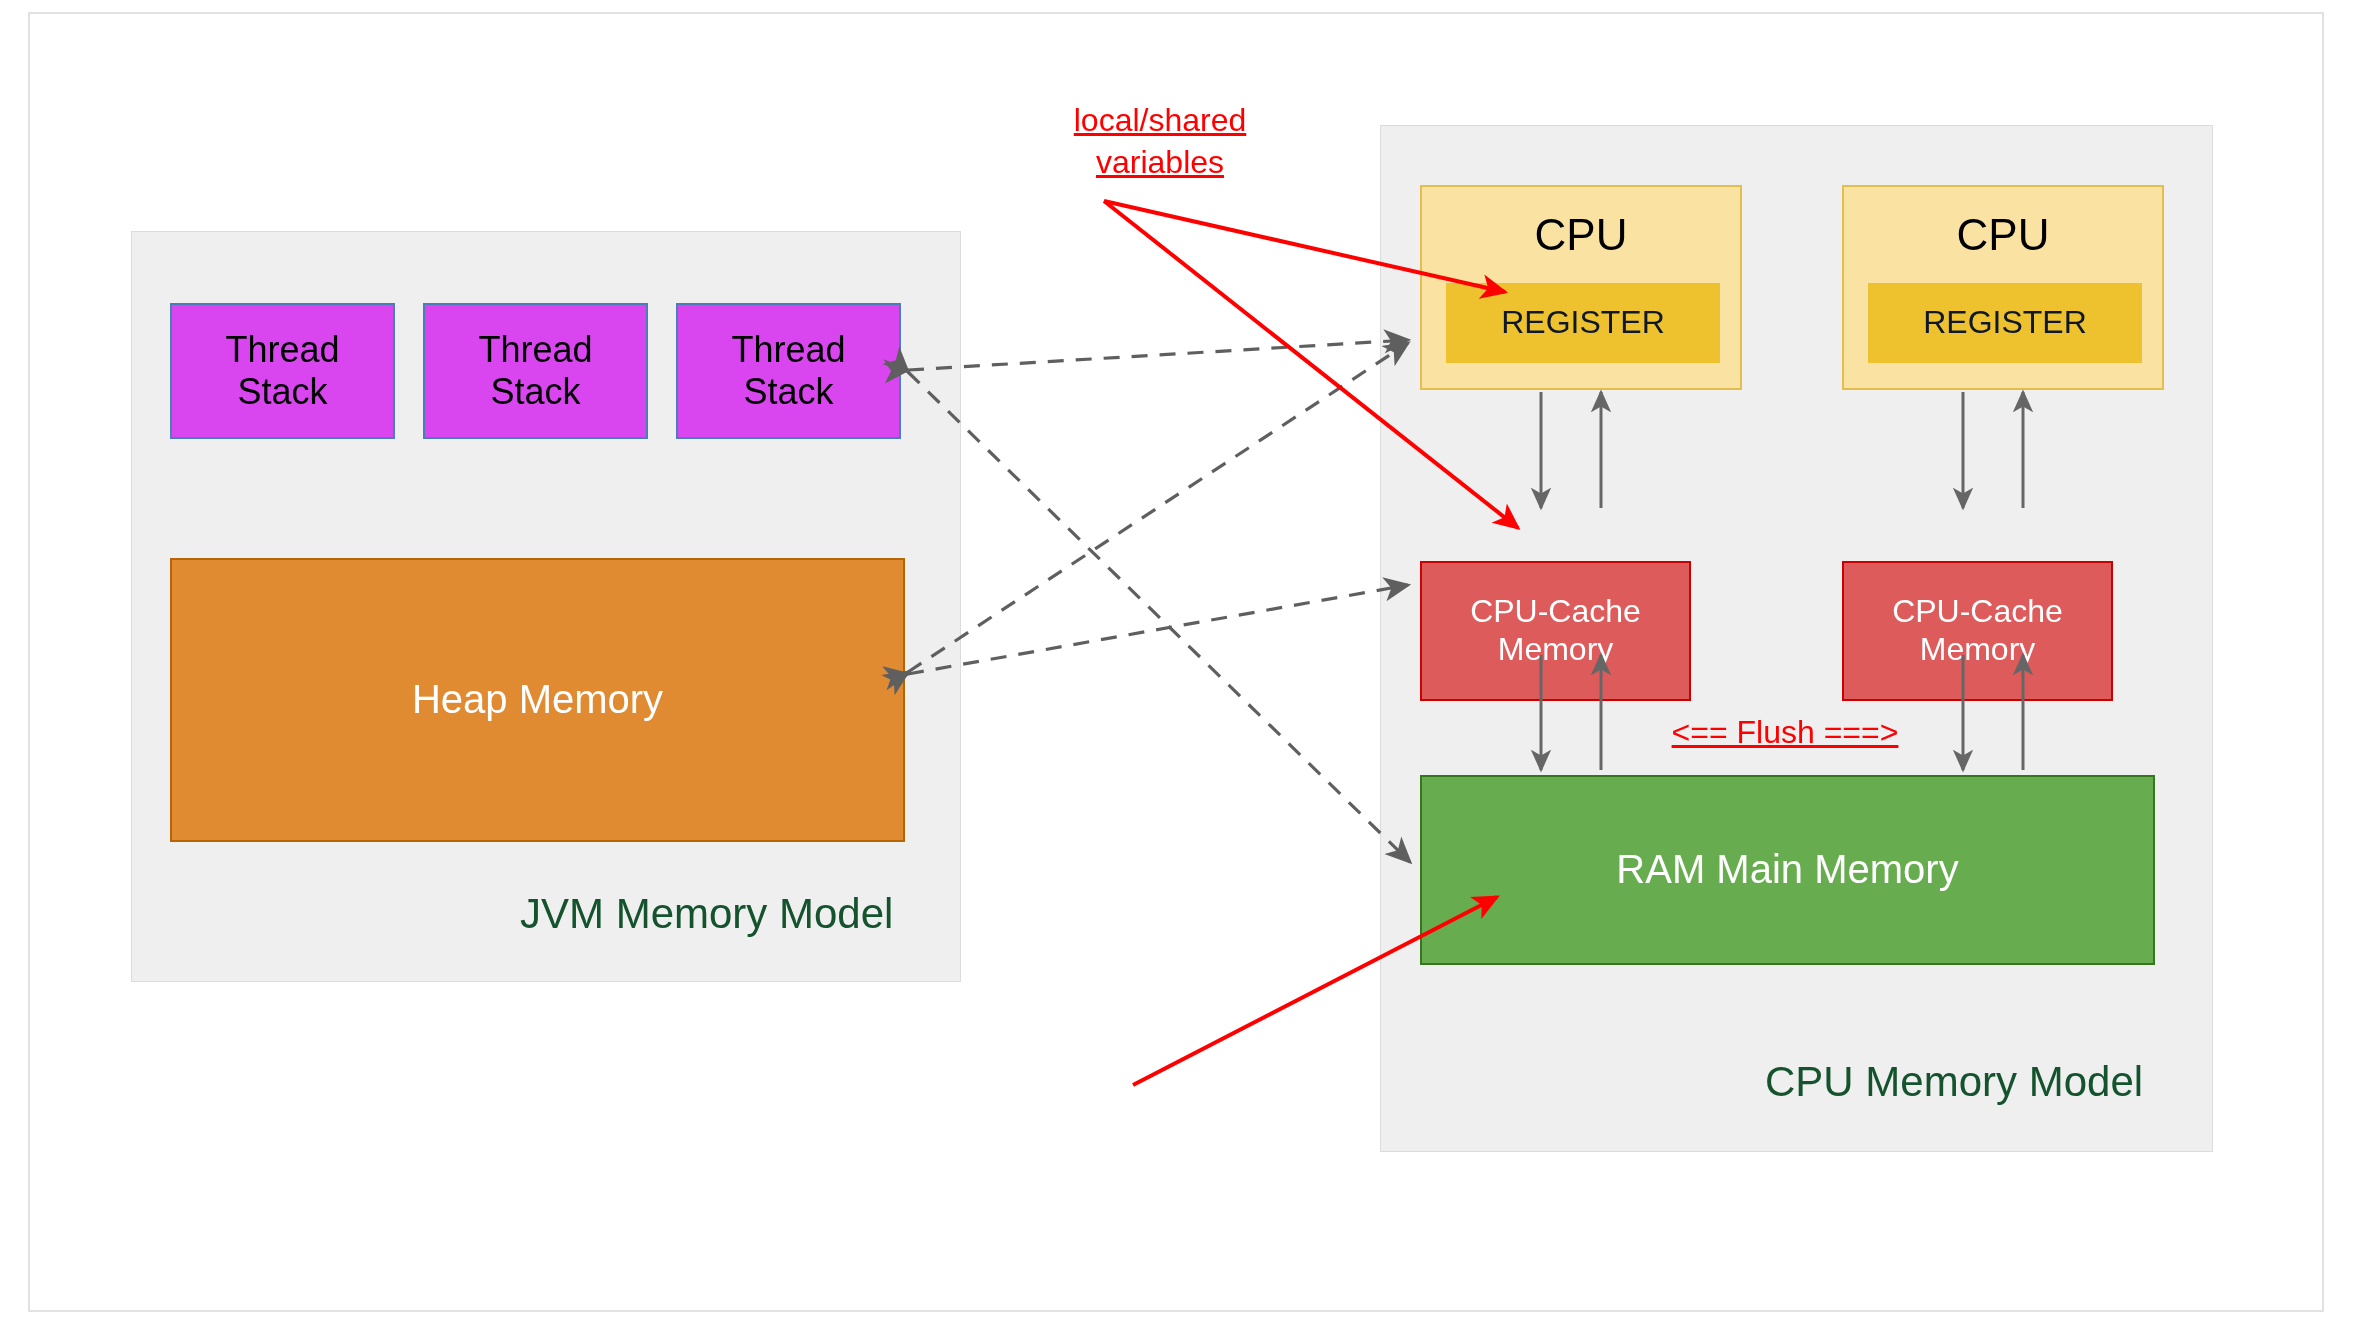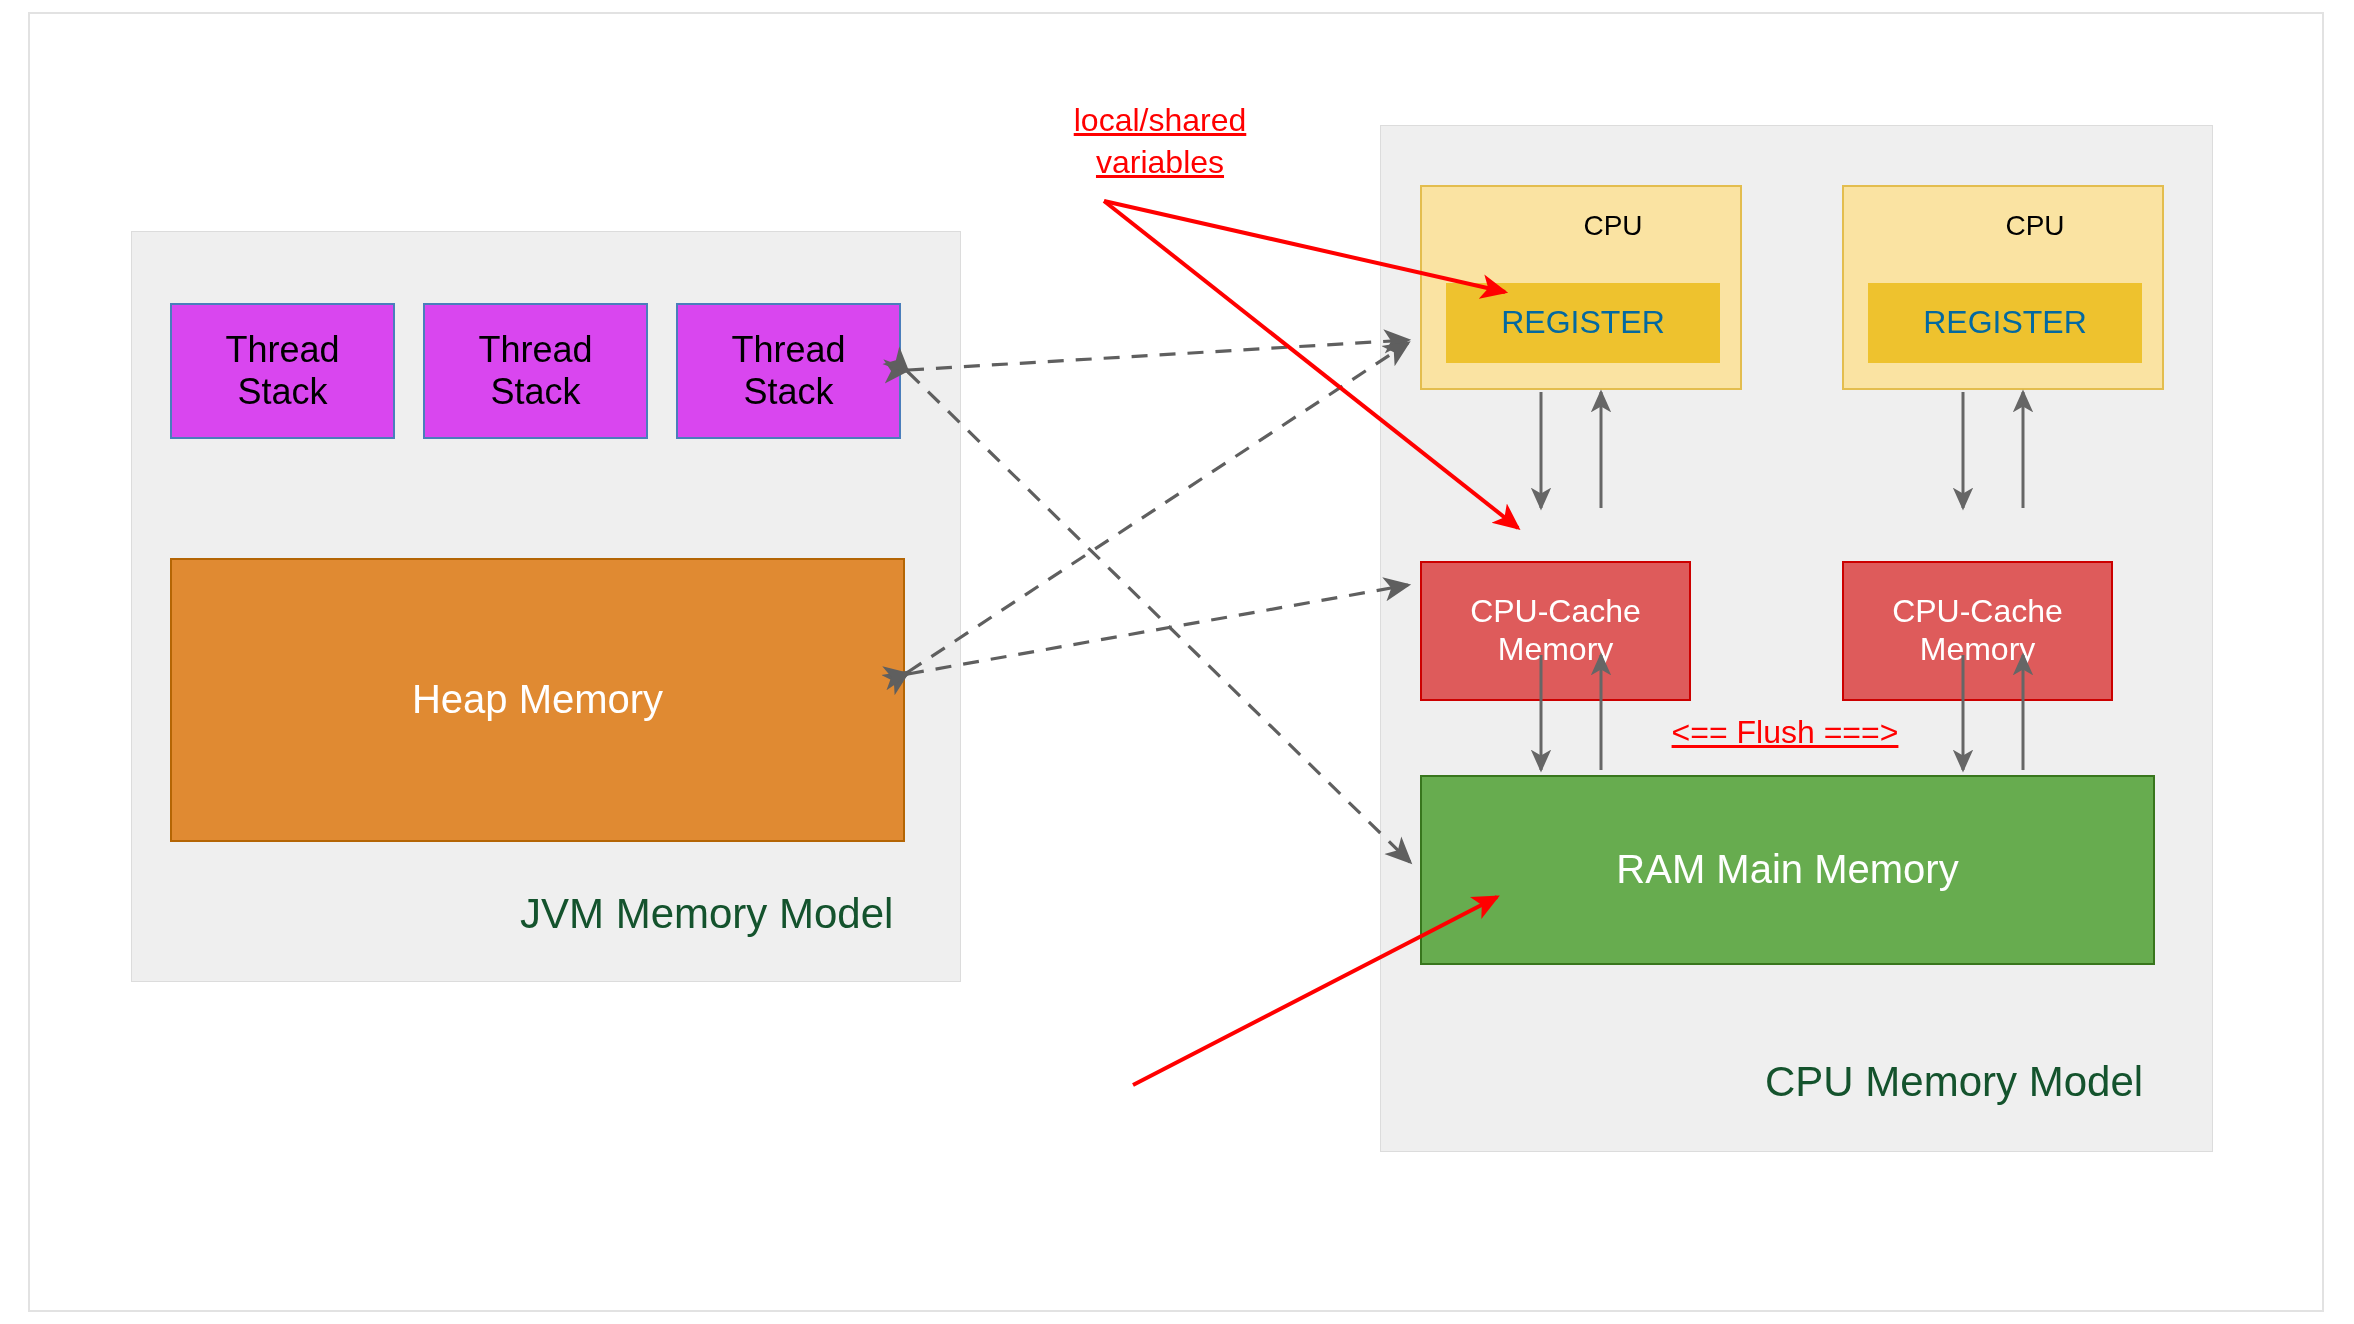--- a/index.html
+++ b/index.html
@@ -90,36 +90,35 @@
     display: block;
   }
   #cpu-box-1 { left: 1420px; }
   #cpu-box-2 { left: 1842px; }
   .cpu-label {
     position: absolute;
     top: 22px;
     left: 0;
     width: 100%;
     text-align: center;
-    font-size: 28px;
+    font-size: 44px;
     color: #000000;
-    padding-left: 32px;
   }
   .register-box {
     position: absolute;
     left: 24px;
     top: 96px;
     width: 274px;
     height: 80px;
     background: #eec22e;
     display: flex;
     align-items: center;
     justify-content: center;
     font-size: 32px;
-    color: #0369a1;
+    color: #0f172a;
   }
 
   .cache-box {
     background: #de5b5b;
     border: 2px solid #cc0000;
     color: #ffffff;
     font-size: 32px;
     width: 271px;
     height: 140px;
     top: 513px;

